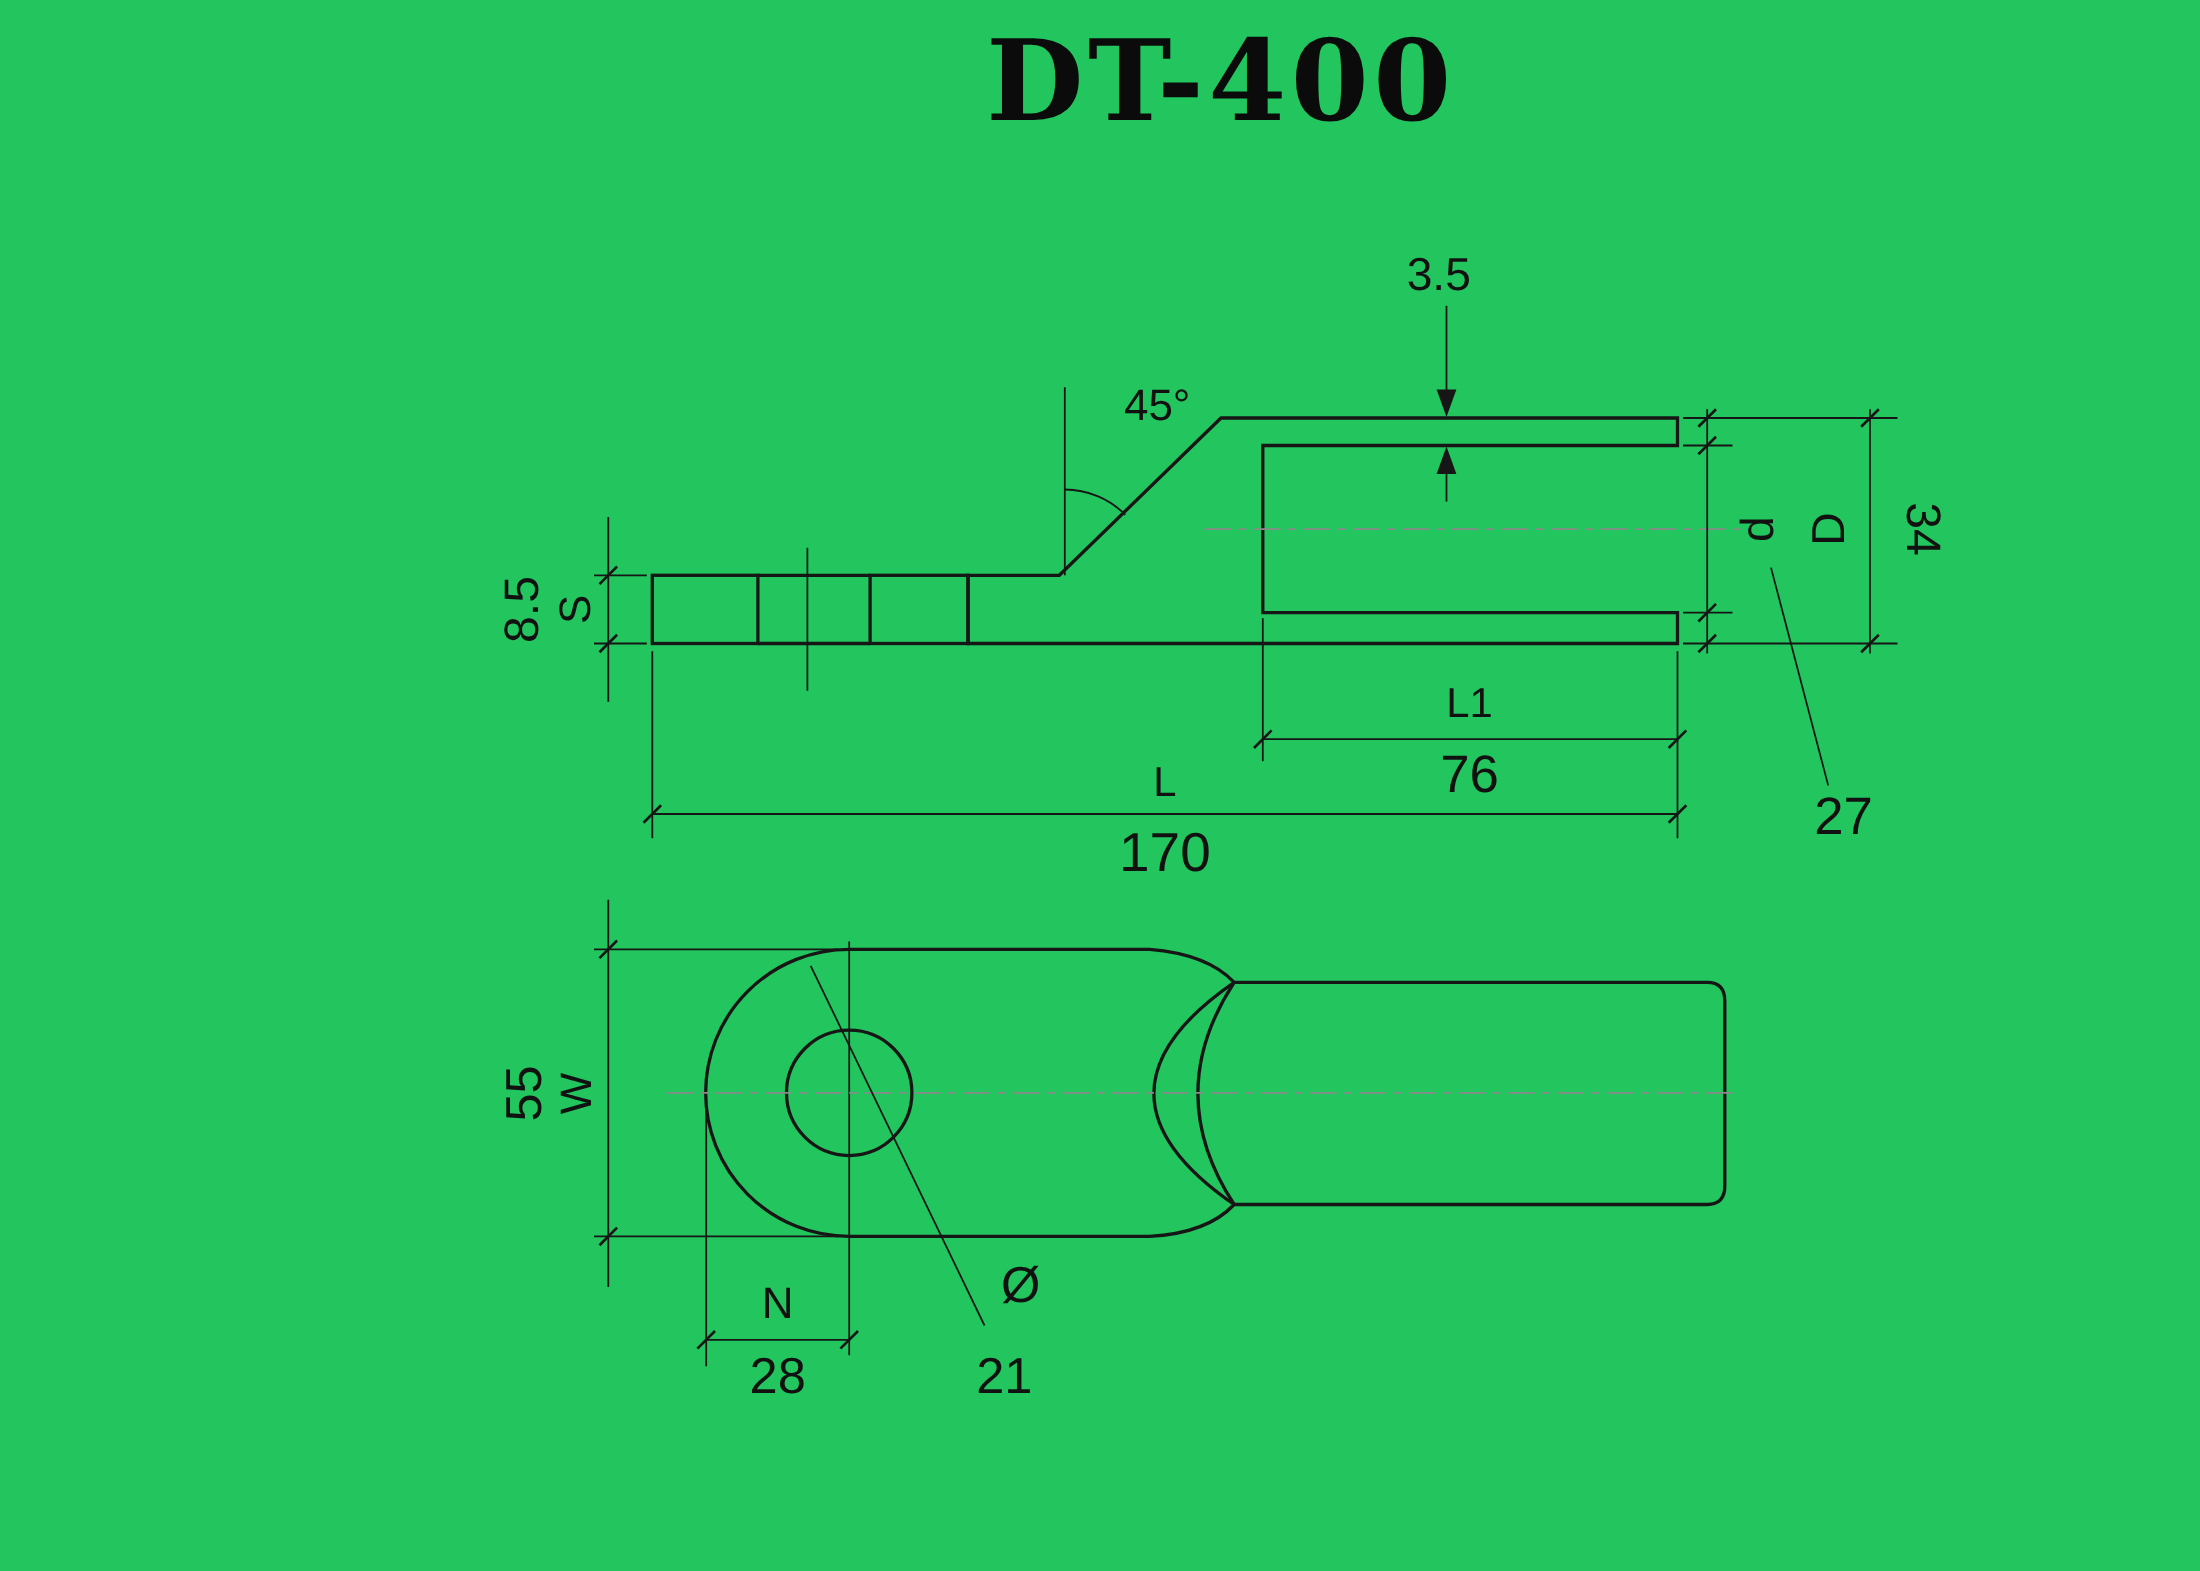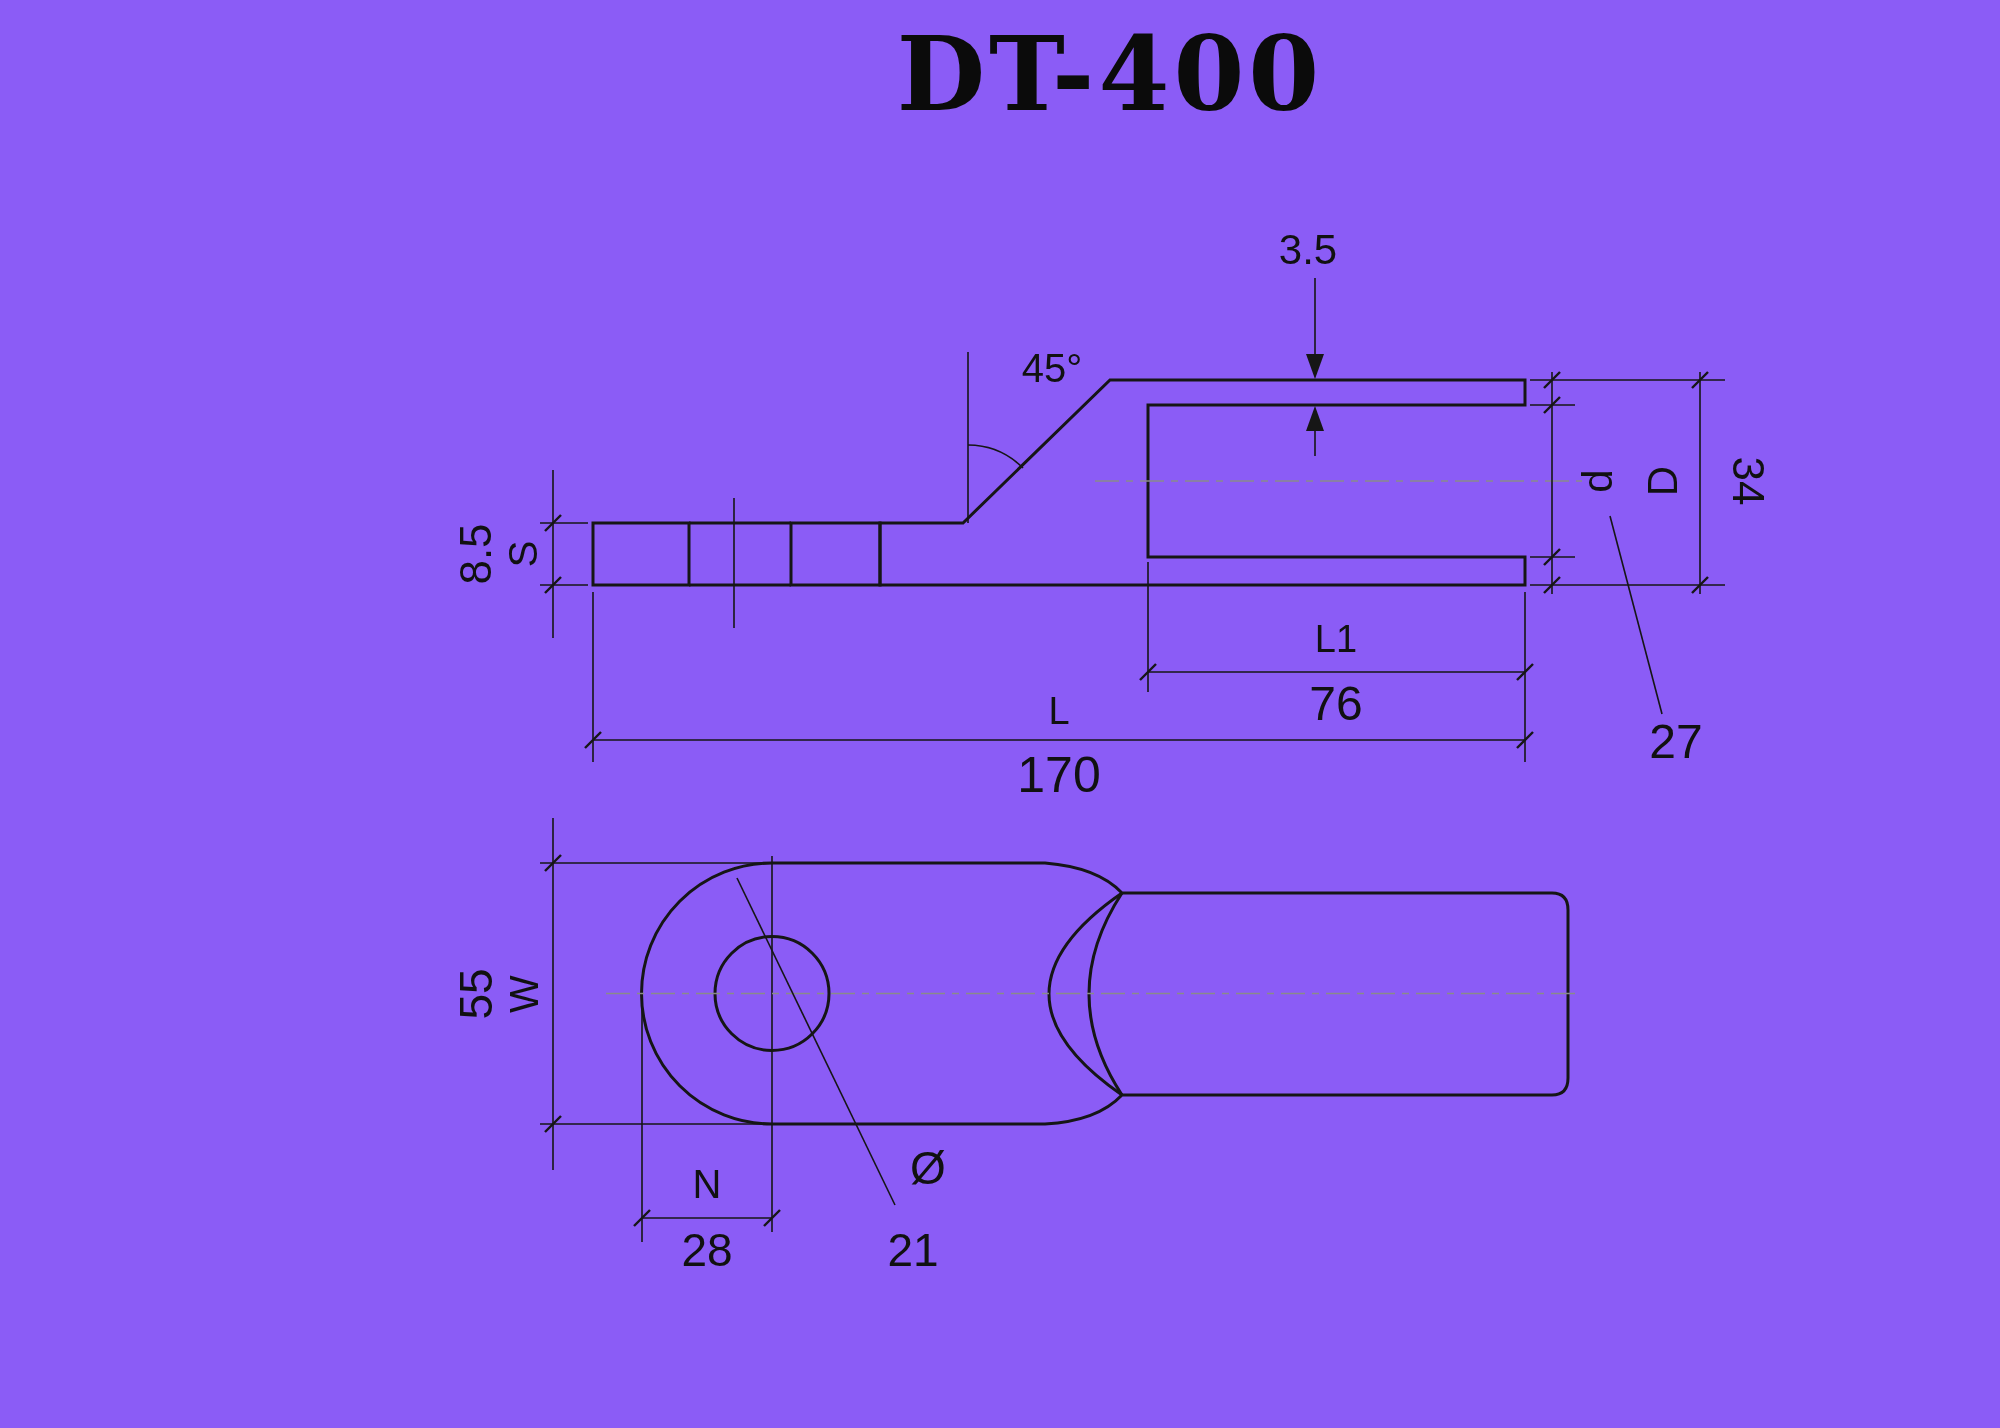--- a/index.html
+++ b/index.html
@@ -1,16 +1,16 @@
 <!DOCTYPE html>
 <html><head>
 <meta charset="utf-8">
 <style>
   html,body{margin:0;padding:0;background:#ffffff;}
-  .sheet{position:relative;width:2000px;height:1428px;background:#8b5cf6;overflow:hidden;
+  .sheet{position:relative;width:2000px;height:1428px;background:#22c55e;overflow:hidden;
          font-family:"Liberation Sans","DejaVu Sans",sans-serif;}
   .title{position:absolute;top:14px;left:0;width:100%;margin:0;text-align:center;
          transform:translateX(110px);
          font-family:"DejaVu Serif","Liberation Serif",serif;font-weight:bold;
          font-size:102px;letter-spacing:4px;color:#0b0b0b;}
   svg{position:absolute;top:0;left:0;}
   svg text{fill:#111111;font-family:"Liberation Sans","DejaVu Sans",sans-serif;}
   .outline{stroke:#161616;stroke-width:3;fill:none;}
   .thin{stroke:#161616;stroke-width:1.6;fill:none;}
   .tick{stroke:#161616;stroke-width:2.4;}

